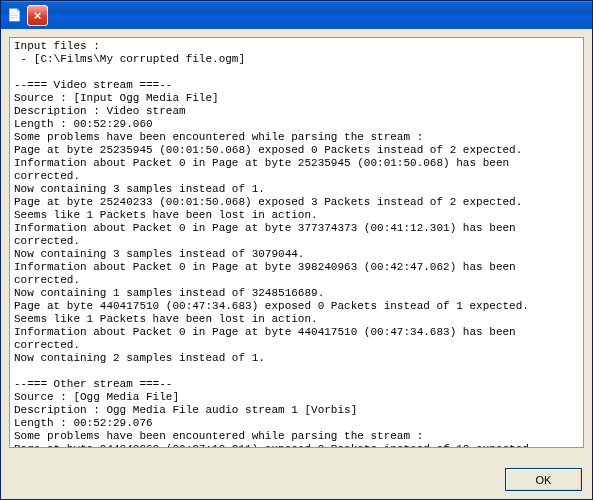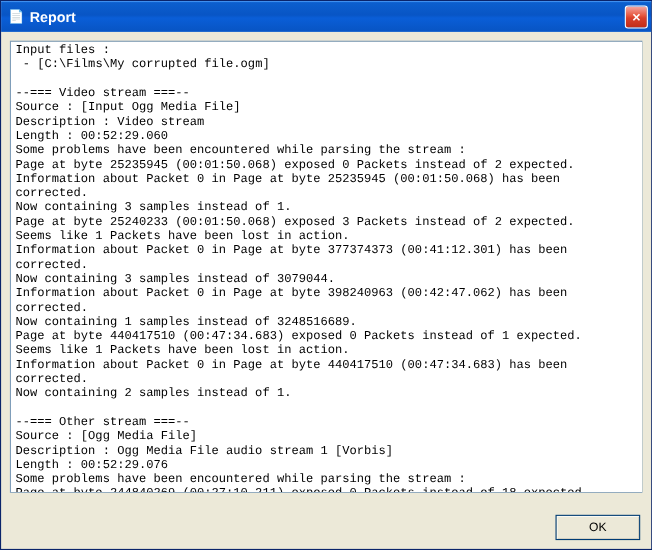--- a/index.html
+++ b/index.html
@@ -91,21 +91,20 @@
       cursor: pointer;
       box-shadow: inset 1px 1px 0 rgba(255,255,255,0.7), inset -1px -1px 0 rgba(0,0,0,0.1);
     }
   </style>
 </head>
 <body>
 
 <div class="window">
   <div class="titlebar">
     <span class="titlebar-icon">📄</span>
-    <span class="titlebar-text">Report</span>
     <div class="close-btn">×</div>
   </div>
   <div class="content-wrap">
     <div class="text-area" id="report-text">Input files :
  - [C:\Films\My corrupted file.ogm]
 
 --=== Video stream ===--
 Source : [Input Ogg Media File]
 Description : Video stream
 Length : 00:52:29.060

